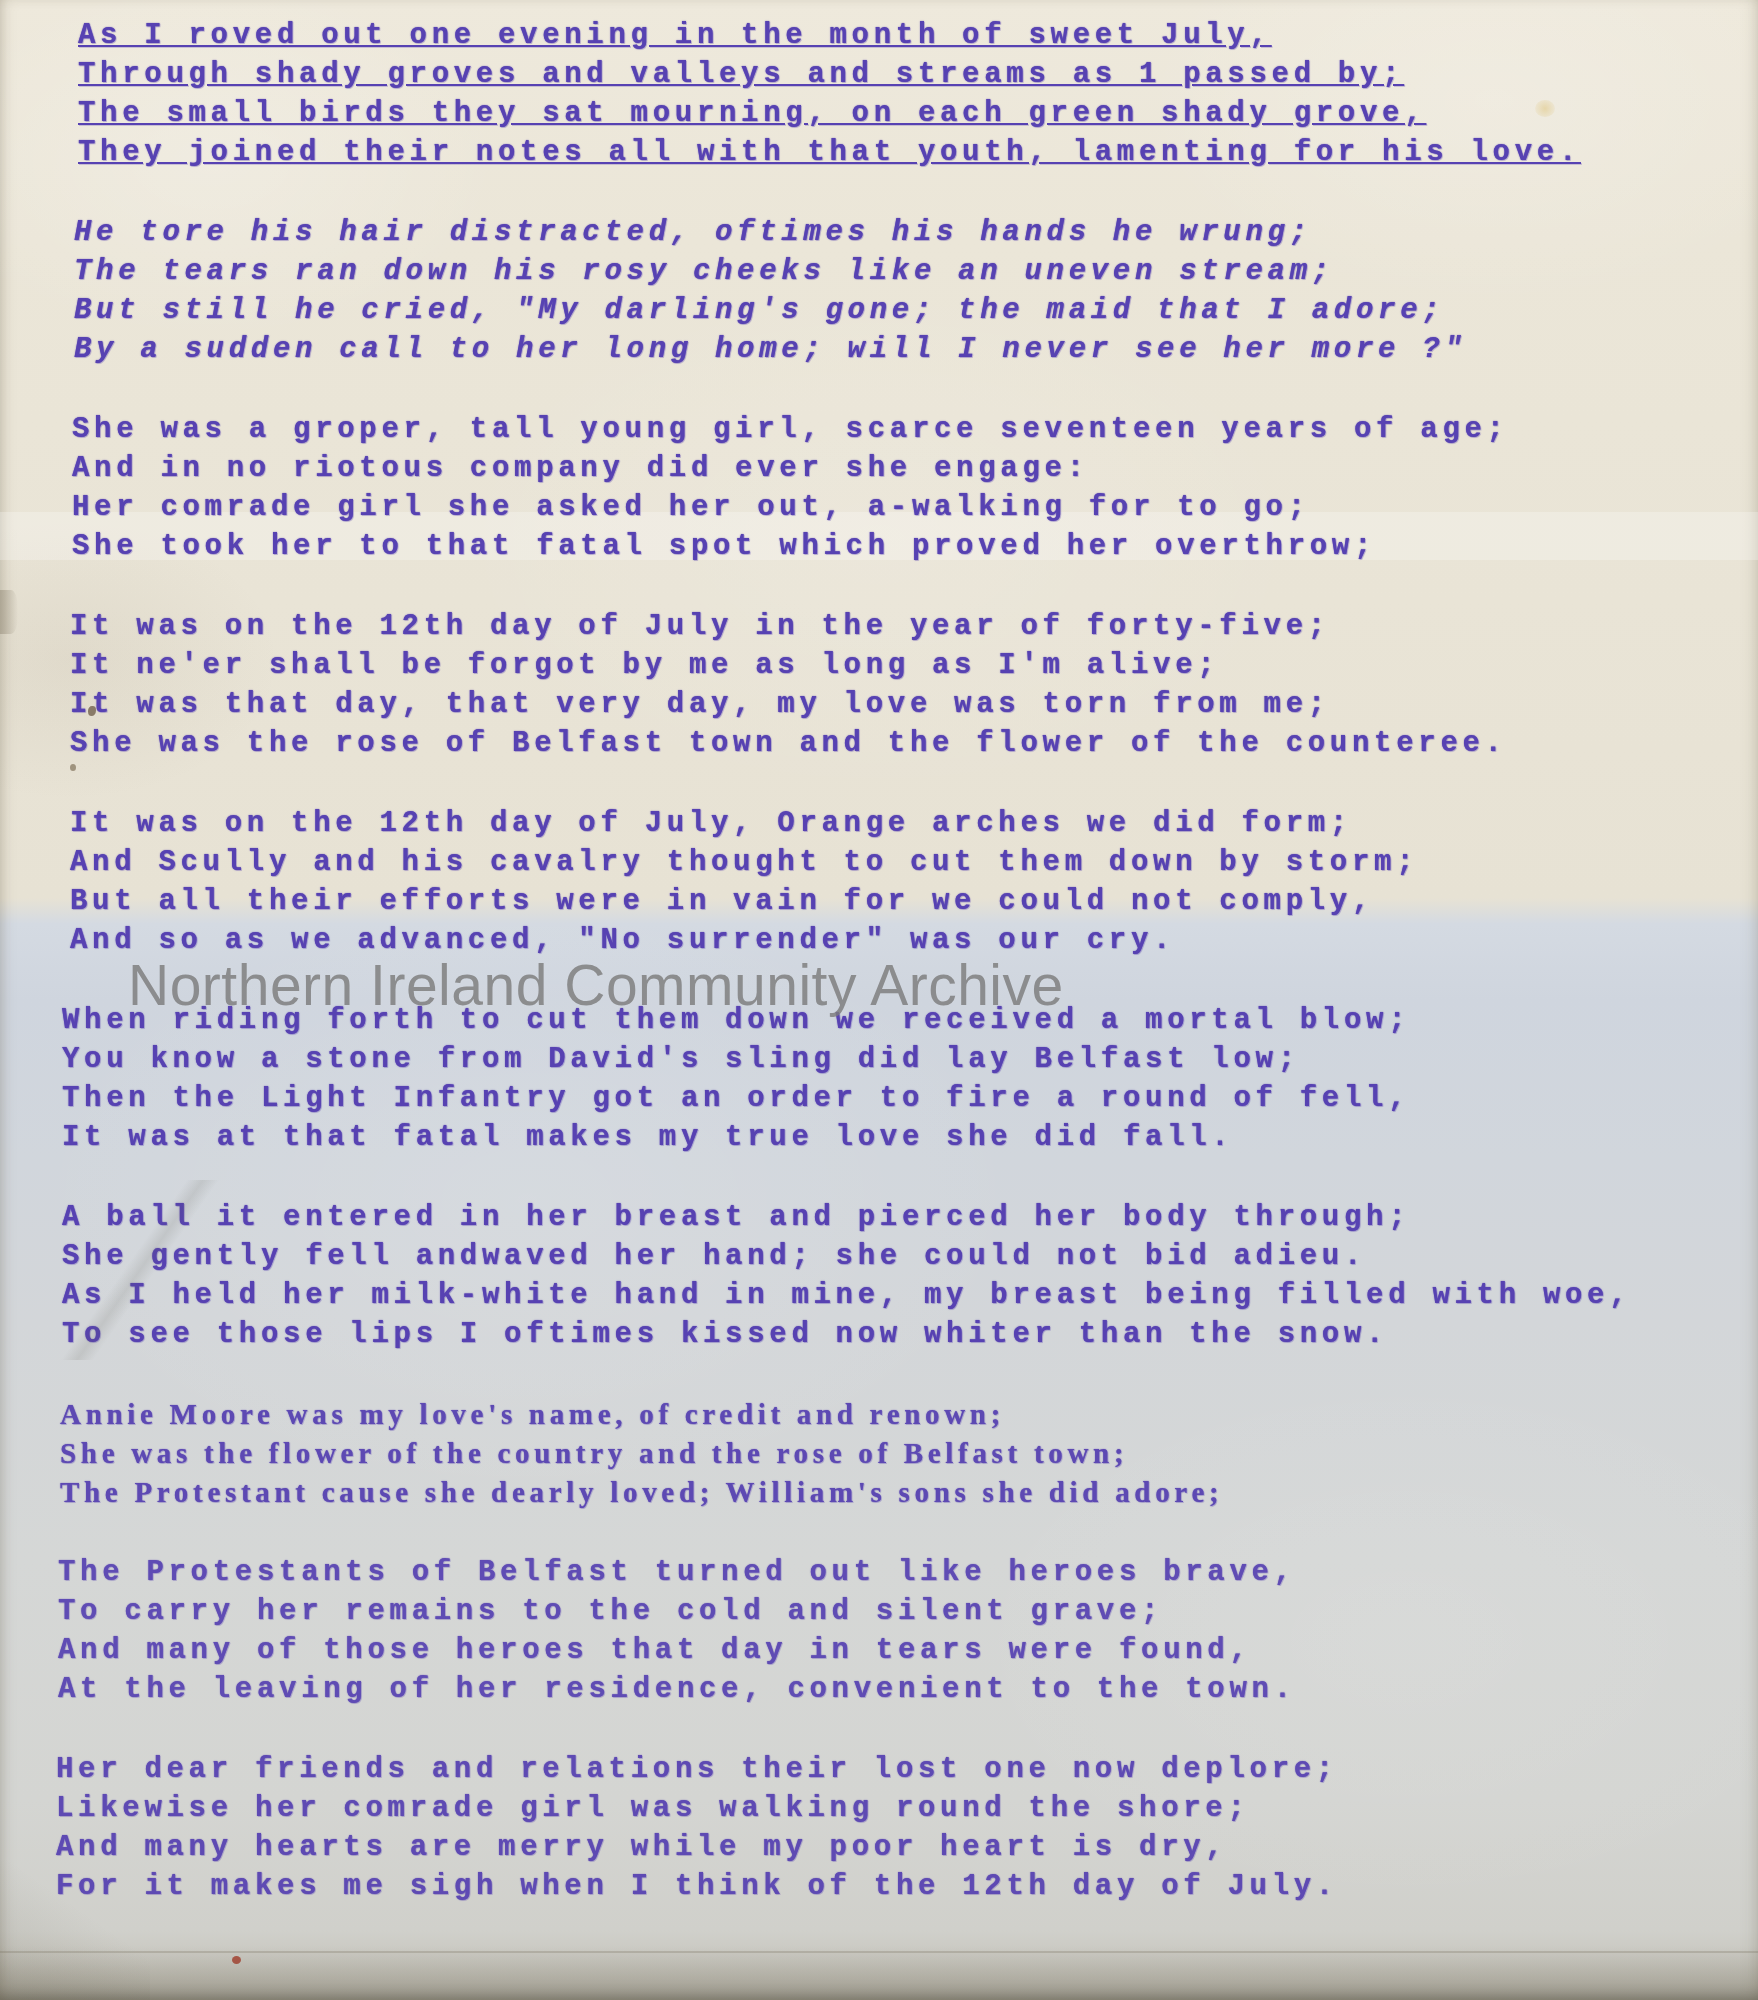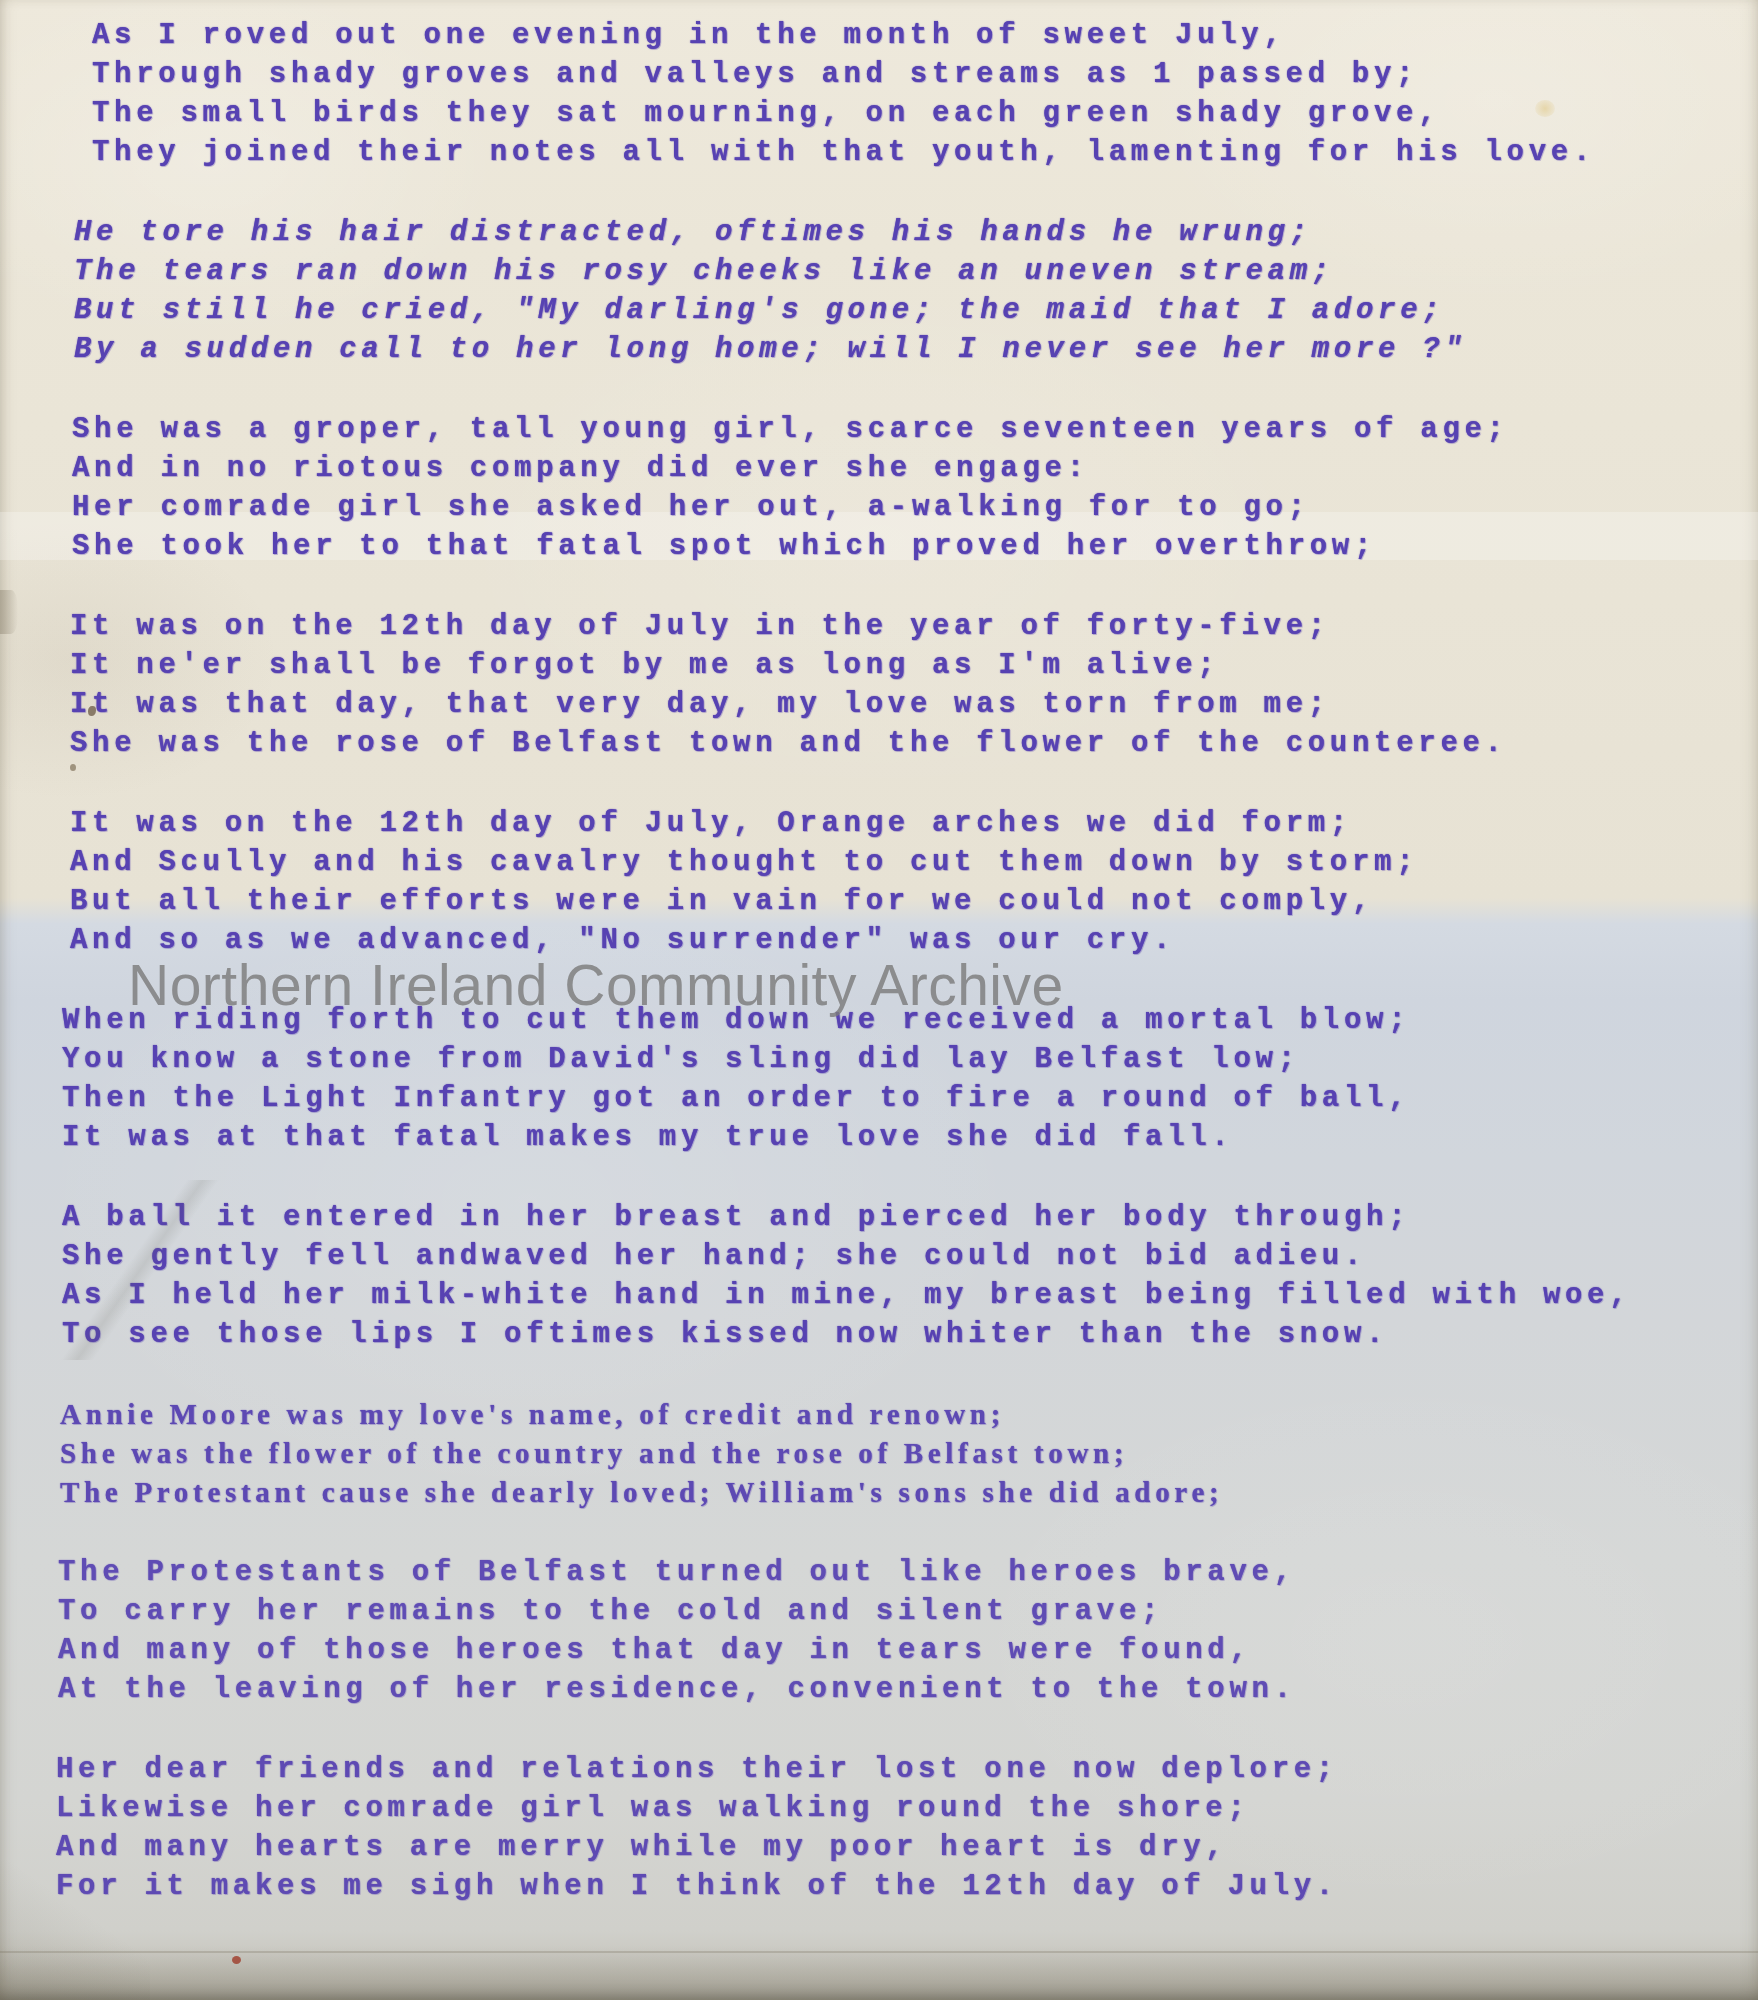--- a/index.html
+++ b/index.html
@@ -41,21 +41,21 @@
     background:rgba(255,255,255,.26);pointer-events:none;}
   .poem{
     position:absolute;left:0;top:0;width:100%;
     padding:16px 0 0 64px;box-sizing:border-box;
     color:#5742b2;
     font-size:29px;font-weight:bold;letter-spacing:4.7px;
     line-height:39px;
     text-shadow:0 0 1.3px rgba(84,62,176,.9), 1px 1px 0 rgba(84,62,176,.25);
   }
   .stanza{margin:0 0 41px 0;}
-  .stanza:nth-of-type(1){margin-left:28px;}
+  .stanza:nth-of-type(1){margin-left:14px;text-decoration:underline;}
   .stanza:nth-of-type(2){margin-left:10px;font-style:italic;}
   .stanza:nth-of-type(3){margin-left:8px;}
   .stanza:nth-of-type(4),.stanza:nth-of-type(5){margin-left:6px;}
   .stanza:nth-of-type(6),.stanza:nth-of-type(7){margin-left:-2px;}
   .stanza:nth-of-type(8){margin-left:-4px;opacity:.95;font-family:Liberation Serif, serif;}
   .stanza:nth-of-type(9){margin-left:-6px;opacity:.93;}
   .stanza:nth-of-type(10){margin-left:-8px;opacity:.94;}
   .line{white-space:pre;}
   .watermark{
     position:absolute;left:128px;top:952px;
@@ -119,21 +119,21 @@
     </div>
     <div class="stanza">
       <div class="line">It was on the 12th day of July, Orange arches we did form;</div>
       <div class="line">And Scully and his cavalry thought to cut them down by storm;</div>
       <div class="line">But all their efforts were in vain for we could not comply,</div>
       <div class="line">And so as we advanced, "No surrender" was our cry.</div>
     </div>
     <div class="stanza">
       <div class="line">When riding forth to cut them down we received a mortal blow;</div>
       <div class="line">You know a stone from David's sling did lay Belfast low;</div>
-      <div class="line">Then the Light Infantry got an order to fire a round of ball,</div>
+      <div class="line">Then the Light Infantry got an order to fire a round of fell,</div>
       <div class="line">It was at that fatal makes my true love she did fall.</div>
     </div>
     <div class="stanza">
       <div class="line">A ball it entered in her breast and pierced her body through;</div>
       <div class="line">She gently fell andwaved her hand; she could not bid adieu.</div>
       <div class="line">As I held her milk-white hand in mine, my breast being filled with woe,</div>
       <div class="line">To see those lips I oftimes kissed now whiter than the snow.</div>
     </div>
     <div class="stanza">
       <div class="line">Annie Moore was my love's name, of credit and renown;</div>

